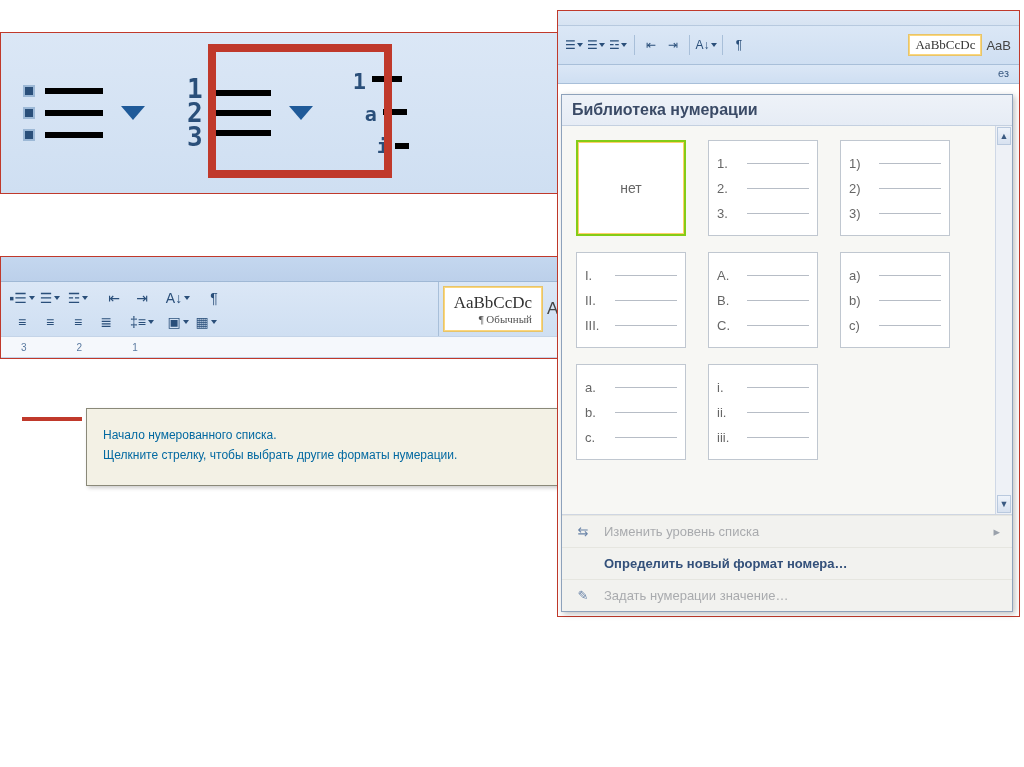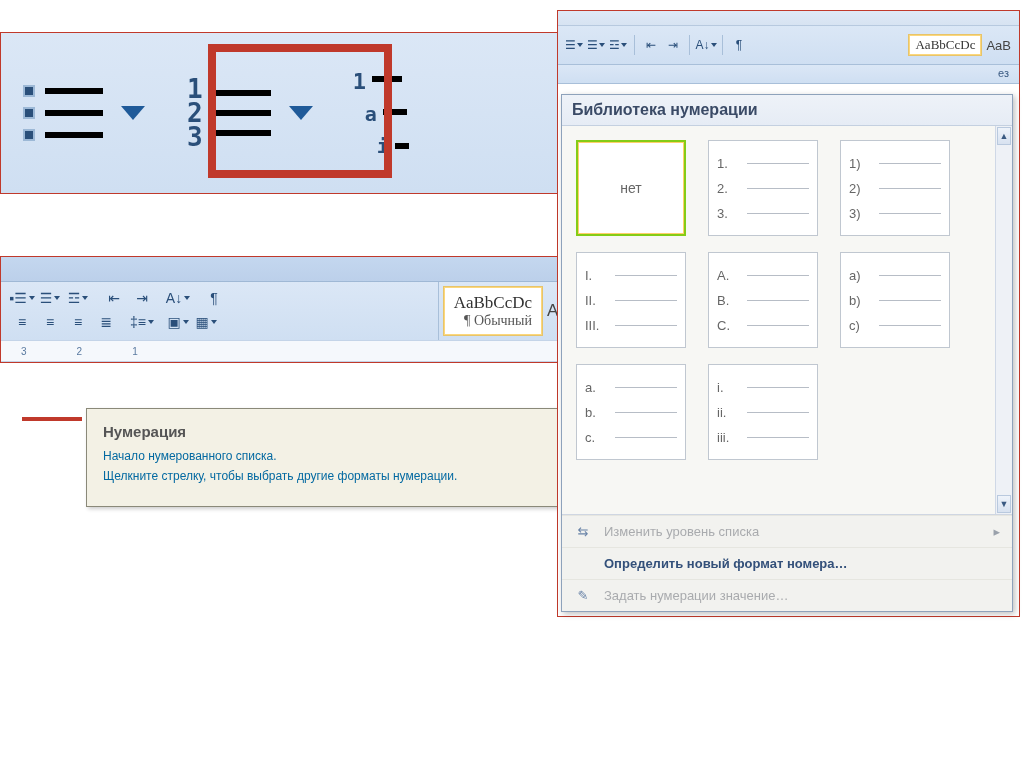--- a/index.html
+++ b/index.html
@@ -126,21 +126,21 @@
   }
   .rib-label {
     text-align:center; font-size:11px; color:#3a5a82; padding:2px 0 4px;
   }
   .style-chip {
     margin:4px; background:#fff; border:1px solid #e7c46a;
     box-shadow:0 0 0 1px #fcd77c inset;
     padding:6px 10px; text-align:right;font-family:Liberation Serif, serif;
   }
   .style-chip .sample{ font-size:17px; color:#333;}
-  .style-chip .cap{ font-size:14px; color:#555;}
+  .style-chip .cap{ font-size:11px; color:#555;}
 
   .ruler {
     height:20px; background:#f5f8fc; border-top:1px solid #c4d4e8;
     border-bottom:1px solid #c4d4e8; position:relative;
     font-size:10px; color:#5a7aa0; display:flex; align-items:center;
     padding-left:20px; gap:50px;
   }
 
   .tooltip {
     position:absolute; left:86px; top:408px; width:470px;
@@ -319,21 +319,20 @@
   </div>
   <div class="ruler">
     <span>3</span>
     <span>2</span>
     <span>1</span>
   </div>
 </div>
 
 <div class="tt-line"></div>
 <div class="tooltip">
-  <h4>Нумерация</h4>
   <p>Начало нумерованного списка.</p>
   <p>Щелкните стрелку, чтобы выбрать другие форматы нумерации.</p>
 </div>
 
 <div class="right">
   <div class="rhead"></div>
   <div class="rrow">
     <div class="mini split">☰</div>
     <div class="mini split">☰</div>
     <div class="mini split">☲</div>

